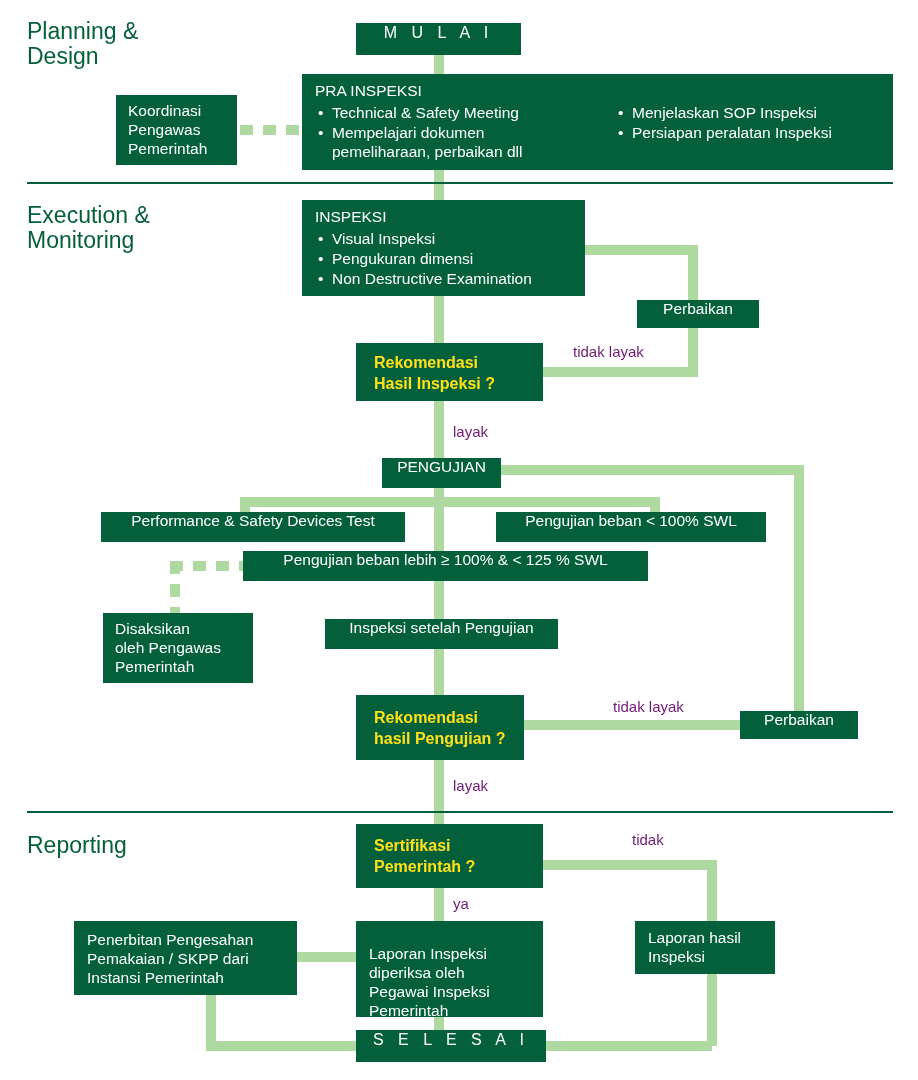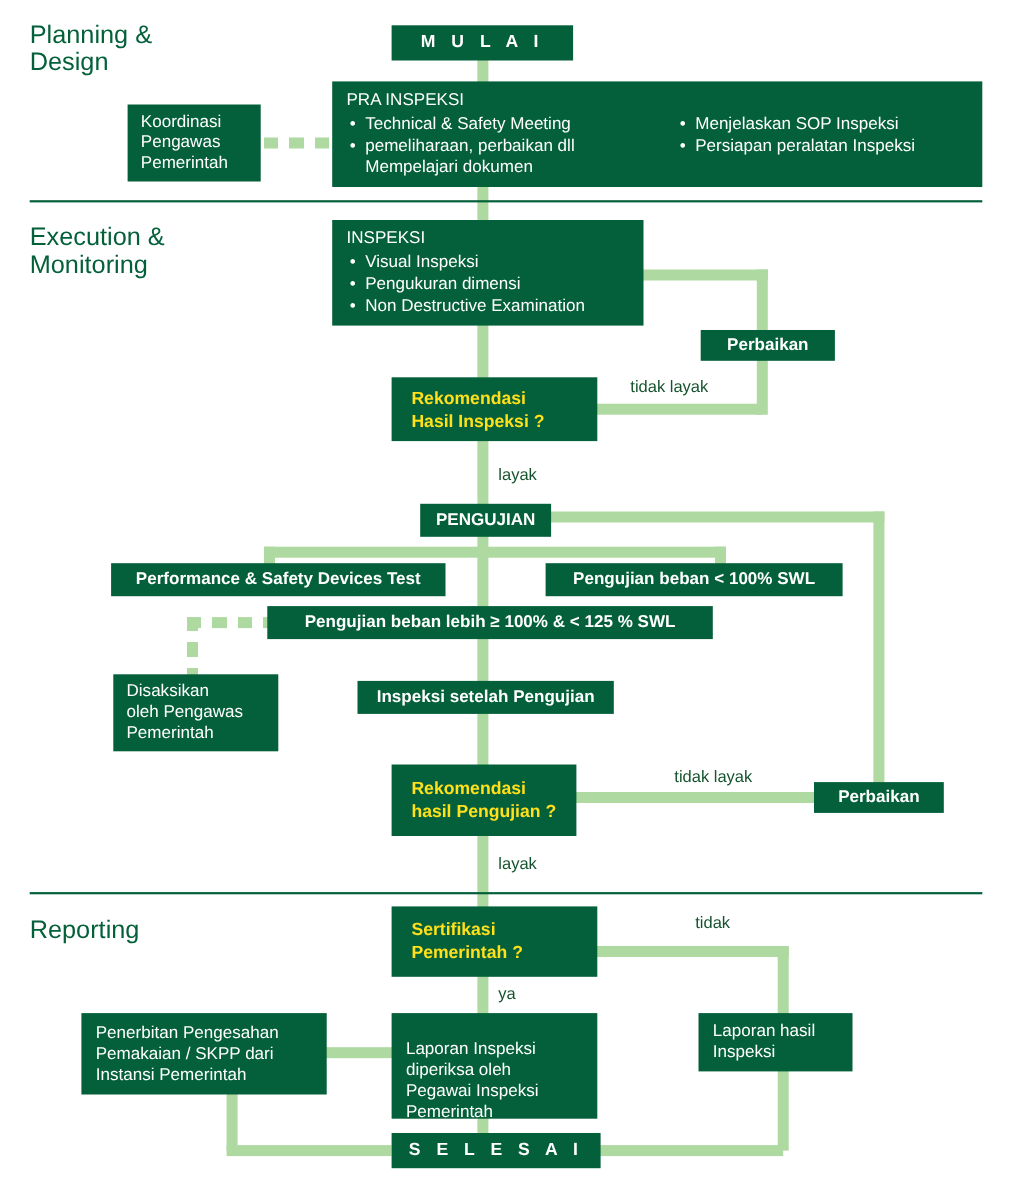--- a/index.html
+++ b/index.html
@@ -22,24 +22,23 @@
     box-sizing: border-box;
     font-size: 15.5px;
     line-height: 1.22;
     z-index: 5;
   }
   .box.pad {
     padding: 7px 12px;
   }
   .centered {
     display: flex;
-    align-items: center;
+    align-items: flex-start;
     justify-content: center;
     text-align: center;
-    font-weight: bold;
   }
   .decision {
     color: #FFE01B;
     font-weight: bold;
     font-size: 16px;
     line-height: 1.3;
   }
   .terminator {
     letter-spacing: 5px;
     font-size: 16px;
@@ -73,21 +72,21 @@
   }
   .dash-v {
     position: absolute;
     width: 10px;
     z-index: 1;
     background: repeating-linear-gradient(to bottom,
       #AED9A0 0px, #AED9A0 13px, rgba(0,0,0,0) 13px, rgba(0,0,0,0) 23px);
   }
   .edge-label {
     position: absolute;
-    color: #14532d;
+    color: #701a75;
     font-size: 15px;
     z-index: 6;
     white-space: nowrap;
   }
   ul.bullets {
     margin: 3px 0 0 0;
     padding: 0 0 0 17px;
     list-style: none;
   }
   ul.bullets li {
@@ -190,22 +189,22 @@
 
   <div class="box pad" style="left:302px; top:74px; width:591px; height:96px; padding:8px 13px;">
     <span class="heading-line">PRA INSPEKSI</span>
     <div class="col-wrap">
       <div class="col-a">
         <ul class="bullets">
           <li>
             <span>Technical &amp; Safety Meeting</span>
           </li>
           <li>
+            <span class="heading-line">Mempelajari dokumen</span>
             <span class="heading-line">pemeliharaan, perbaikan  dll</span>
-            <span class="heading-line">Mempelajari dokumen</span>
           </li>
         </ul>
       </div>
       <div class="col-b">
         <ul class="bullets">
           <li>
             <span>Menjelaskan SOP  Inspeksi</span>
           </li>
           <li>
             <span>Persiapan peralatan Inspeksi</span>

